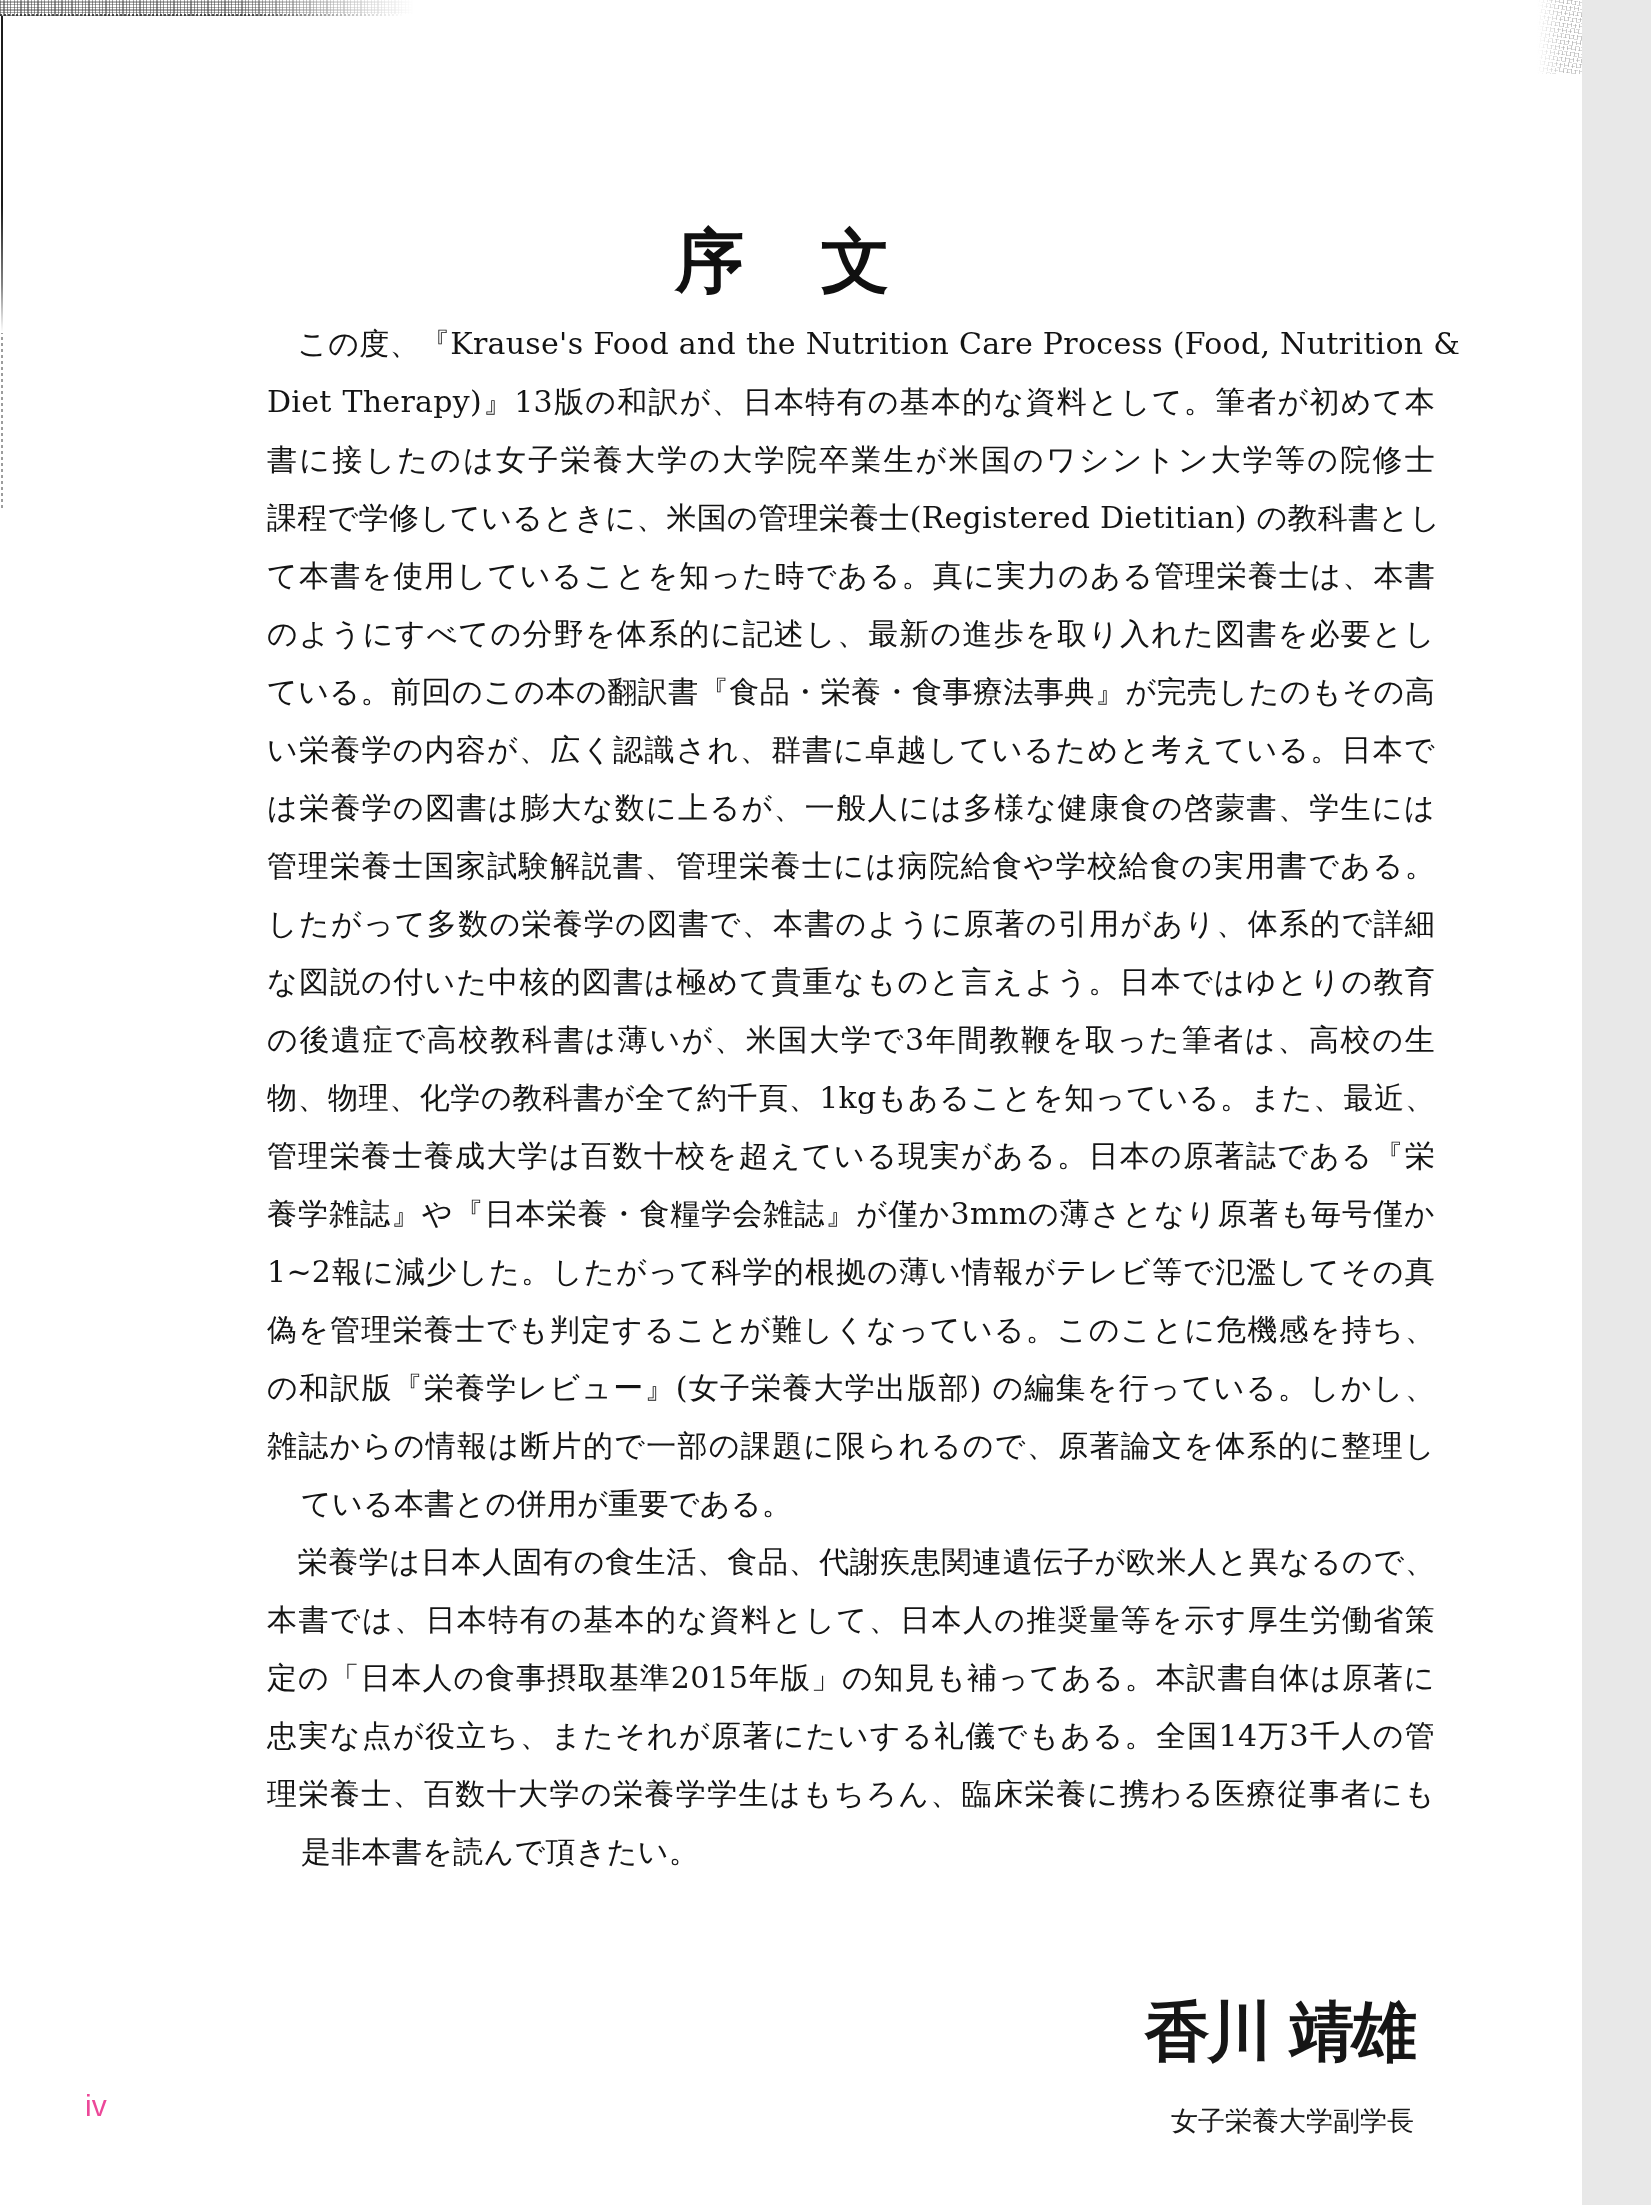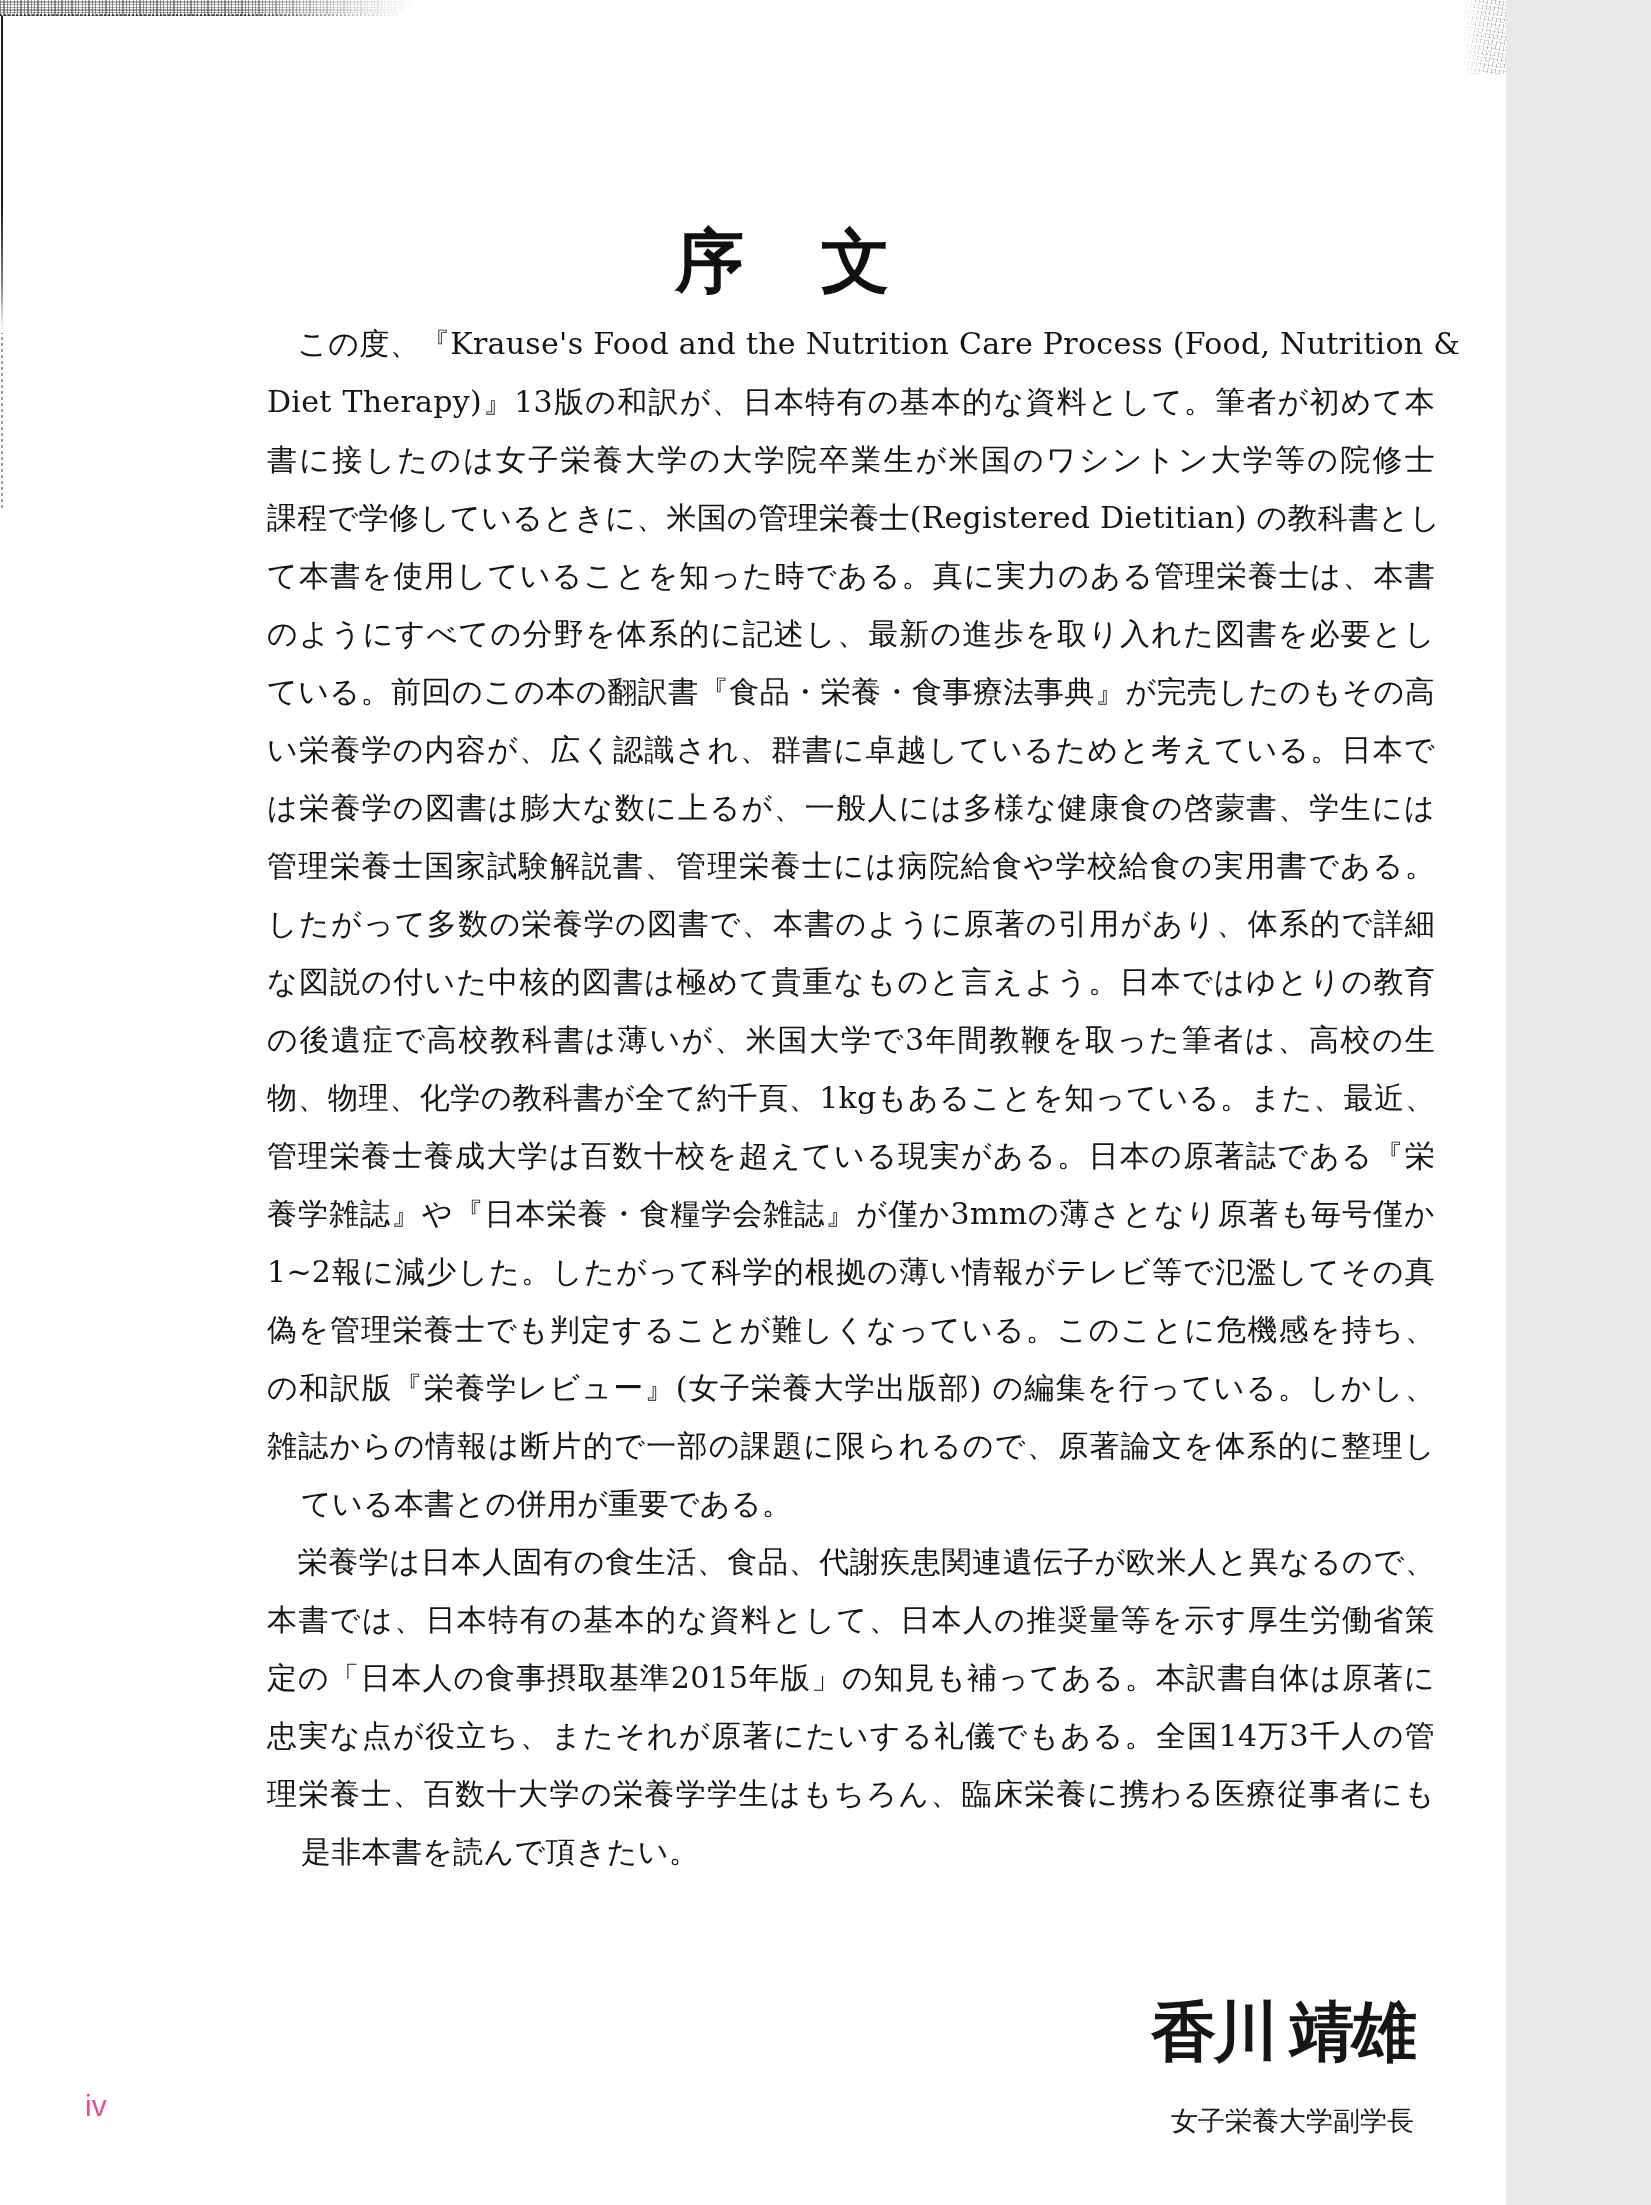--- a/index.html
+++ b/index.html
@@ -1,23 +1,22 @@
 <!DOCTYPE html>
 <html style="font-size:10.8px"><head>
 <meta charset="utf-8">
 <style>
   html,body{margin:0;padding:0;background:#e8e8e8;}
   .page{
     position:relative;
-    width:1462px;height:2205px;
+    width:1582px;height:2205px;
     background:#ffffff;
     overflow:hidden;
     font-family:"DejaVu Serif","Liberation Serif",serif;
     color:#141414;
-    padding-left:44px;
   }
   
   .artifact{position:absolute;pointer-events:none;}
   .top-noise{
     left:0;top:0;width:431px;height:16px;
     background-image:
       linear-gradient(90deg, rgba(255,255,255,0) 0 55%, #ffffff 96%),
       linear-gradient(0deg, rgba(255,255,255,0) 0 80%, rgba(255,255,255,.2) 100%),
       repeating-linear-gradient(90deg, rgba(60,60,60,.55) 0 1.3px, rgba(0,0,0,0) 1.3px 3.4px),
       repeating-linear-gradient(0deg, rgba(90,90,90,.5) 0 1.3px, rgba(0,0,0,0) 1.3px 2.7px);
@@ -69,21 +68,20 @@
     text-align-last:left;
     margin-left:34px;
   }
   
   .sig-name{
     position:absolute;left:673px;top:1988px;width:741px;
     text-align:right;
     font-size:65px;font-weight:bold;
     letter-spacing:-2.7px;
     color:#161616;
-    font-family:Liberation Serif, serif;
   }
   .sig-role{
     position:absolute;left:673px;top:2087px;width:741px;
     text-align:right;
     font-size:27px;
     letter-spacing:0px;
     color:#1a1a1a;
     margin-top:16px;
   }
   

